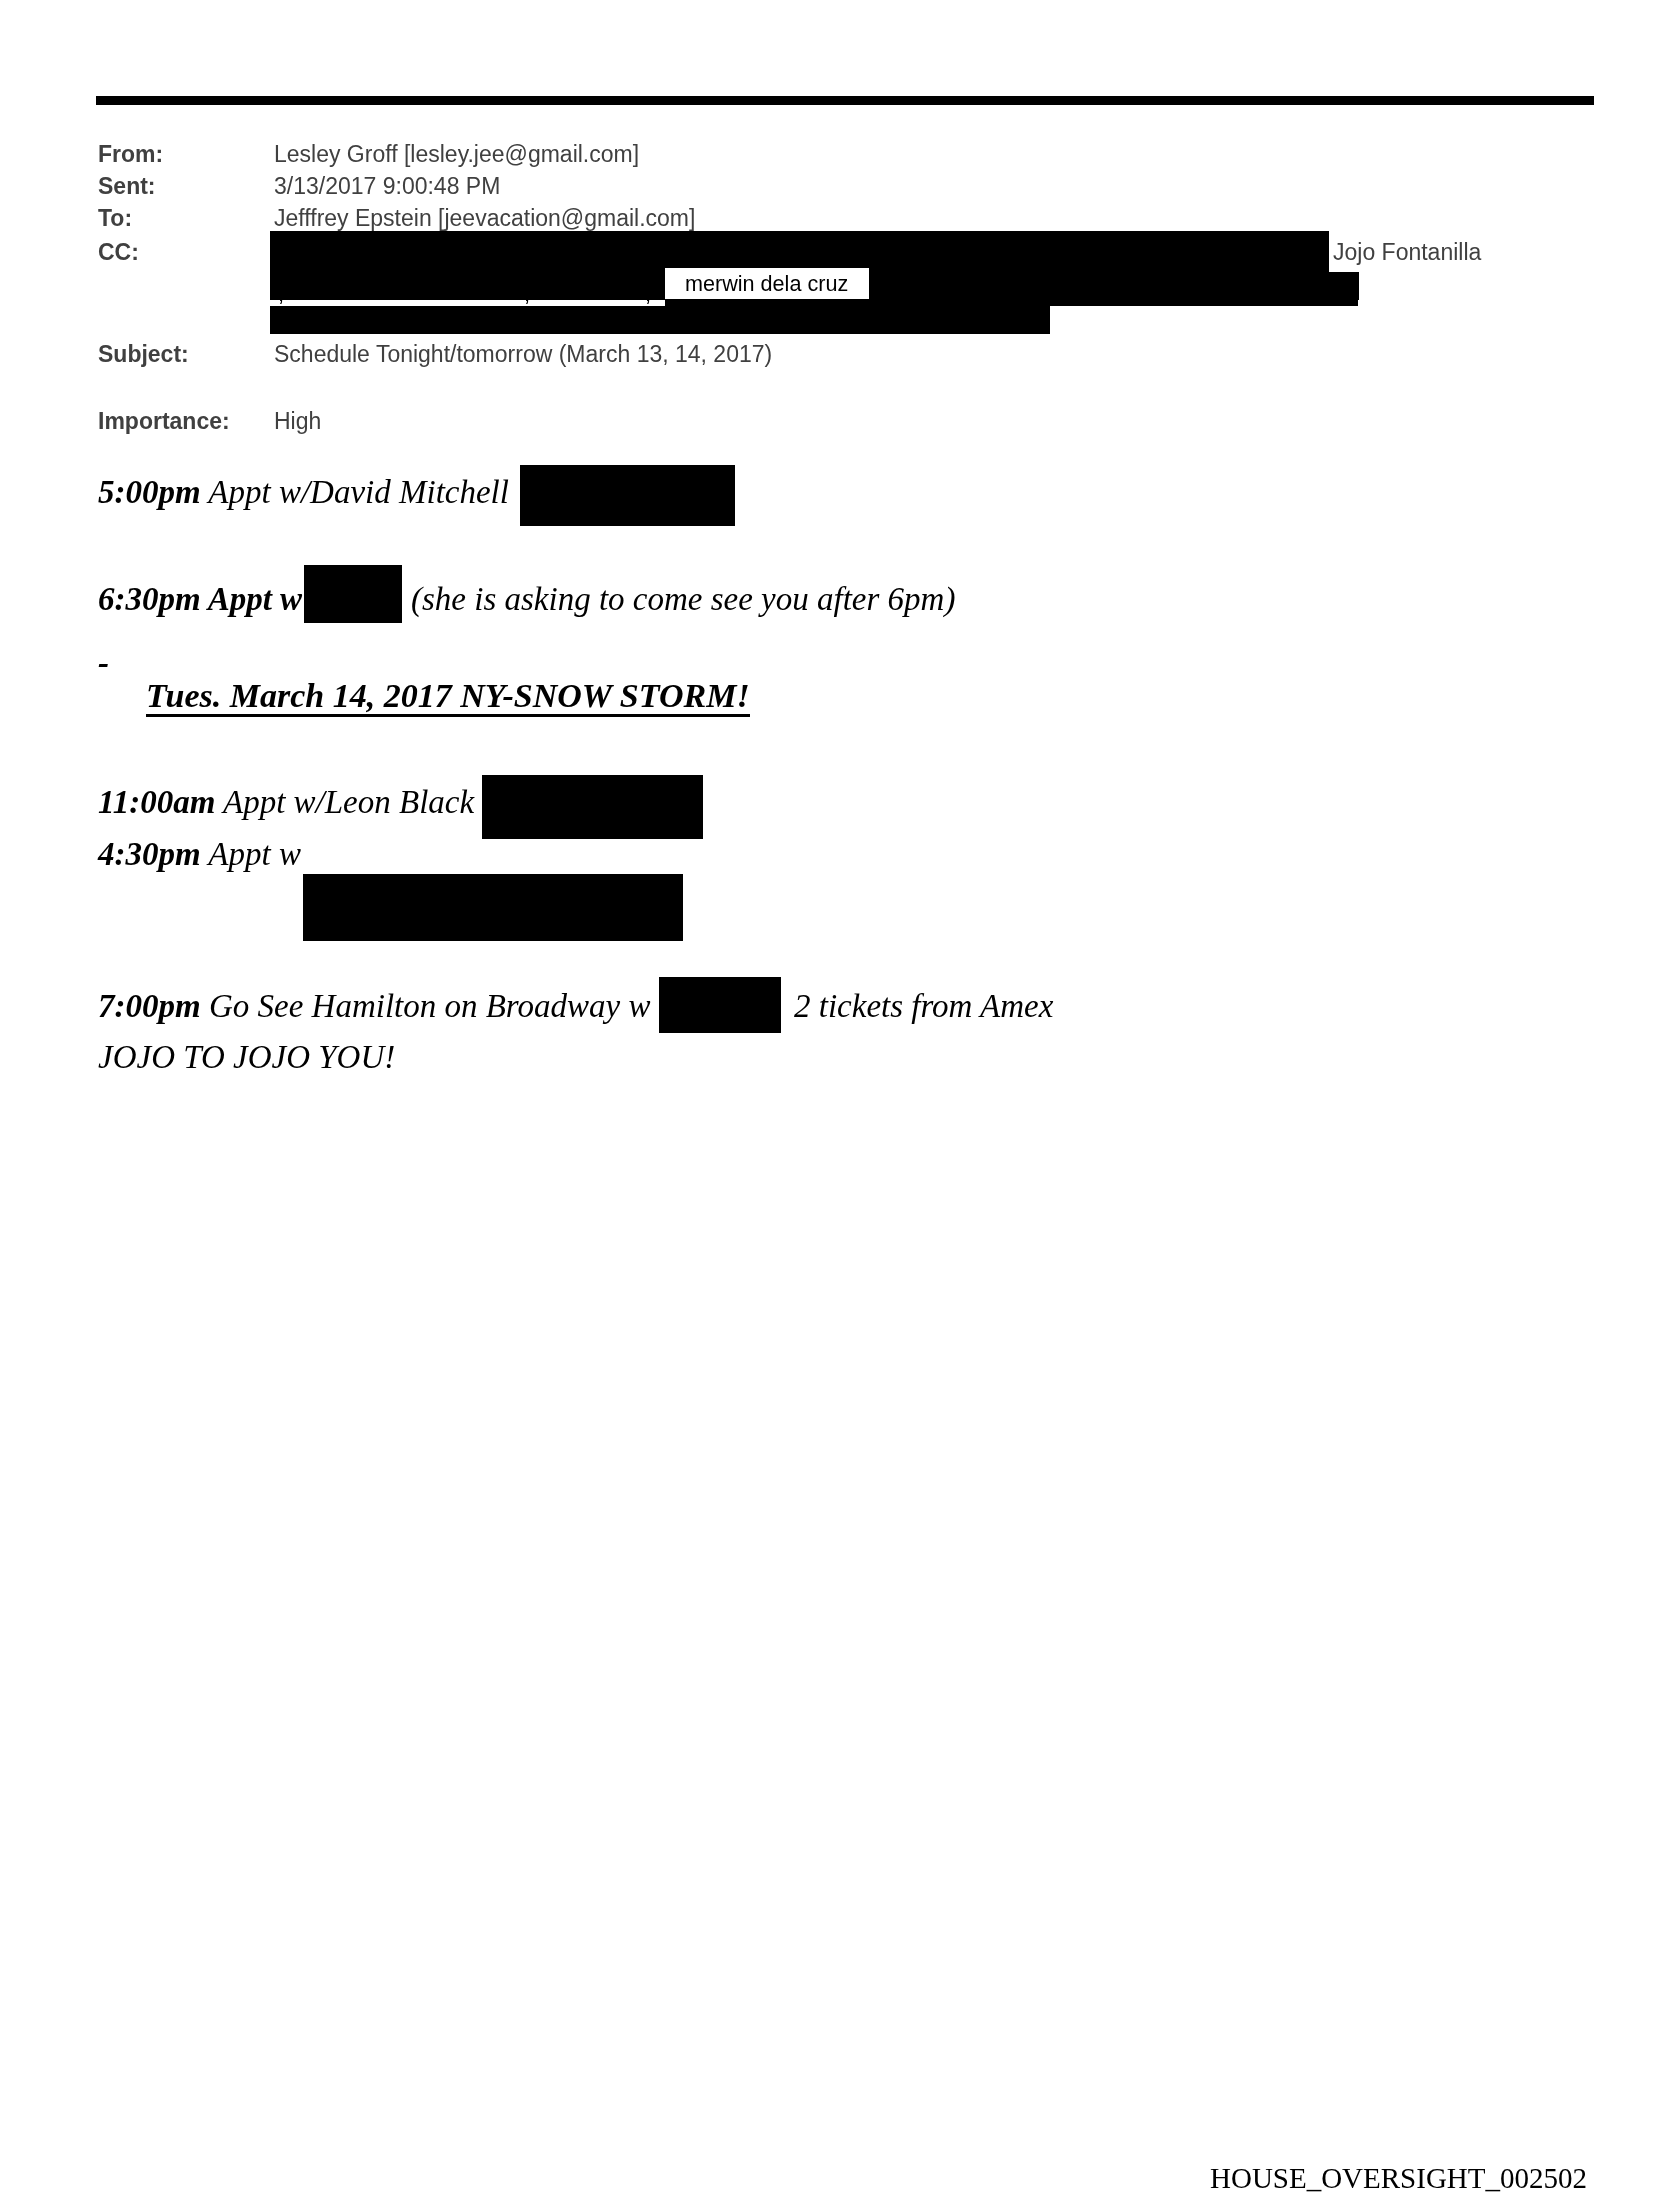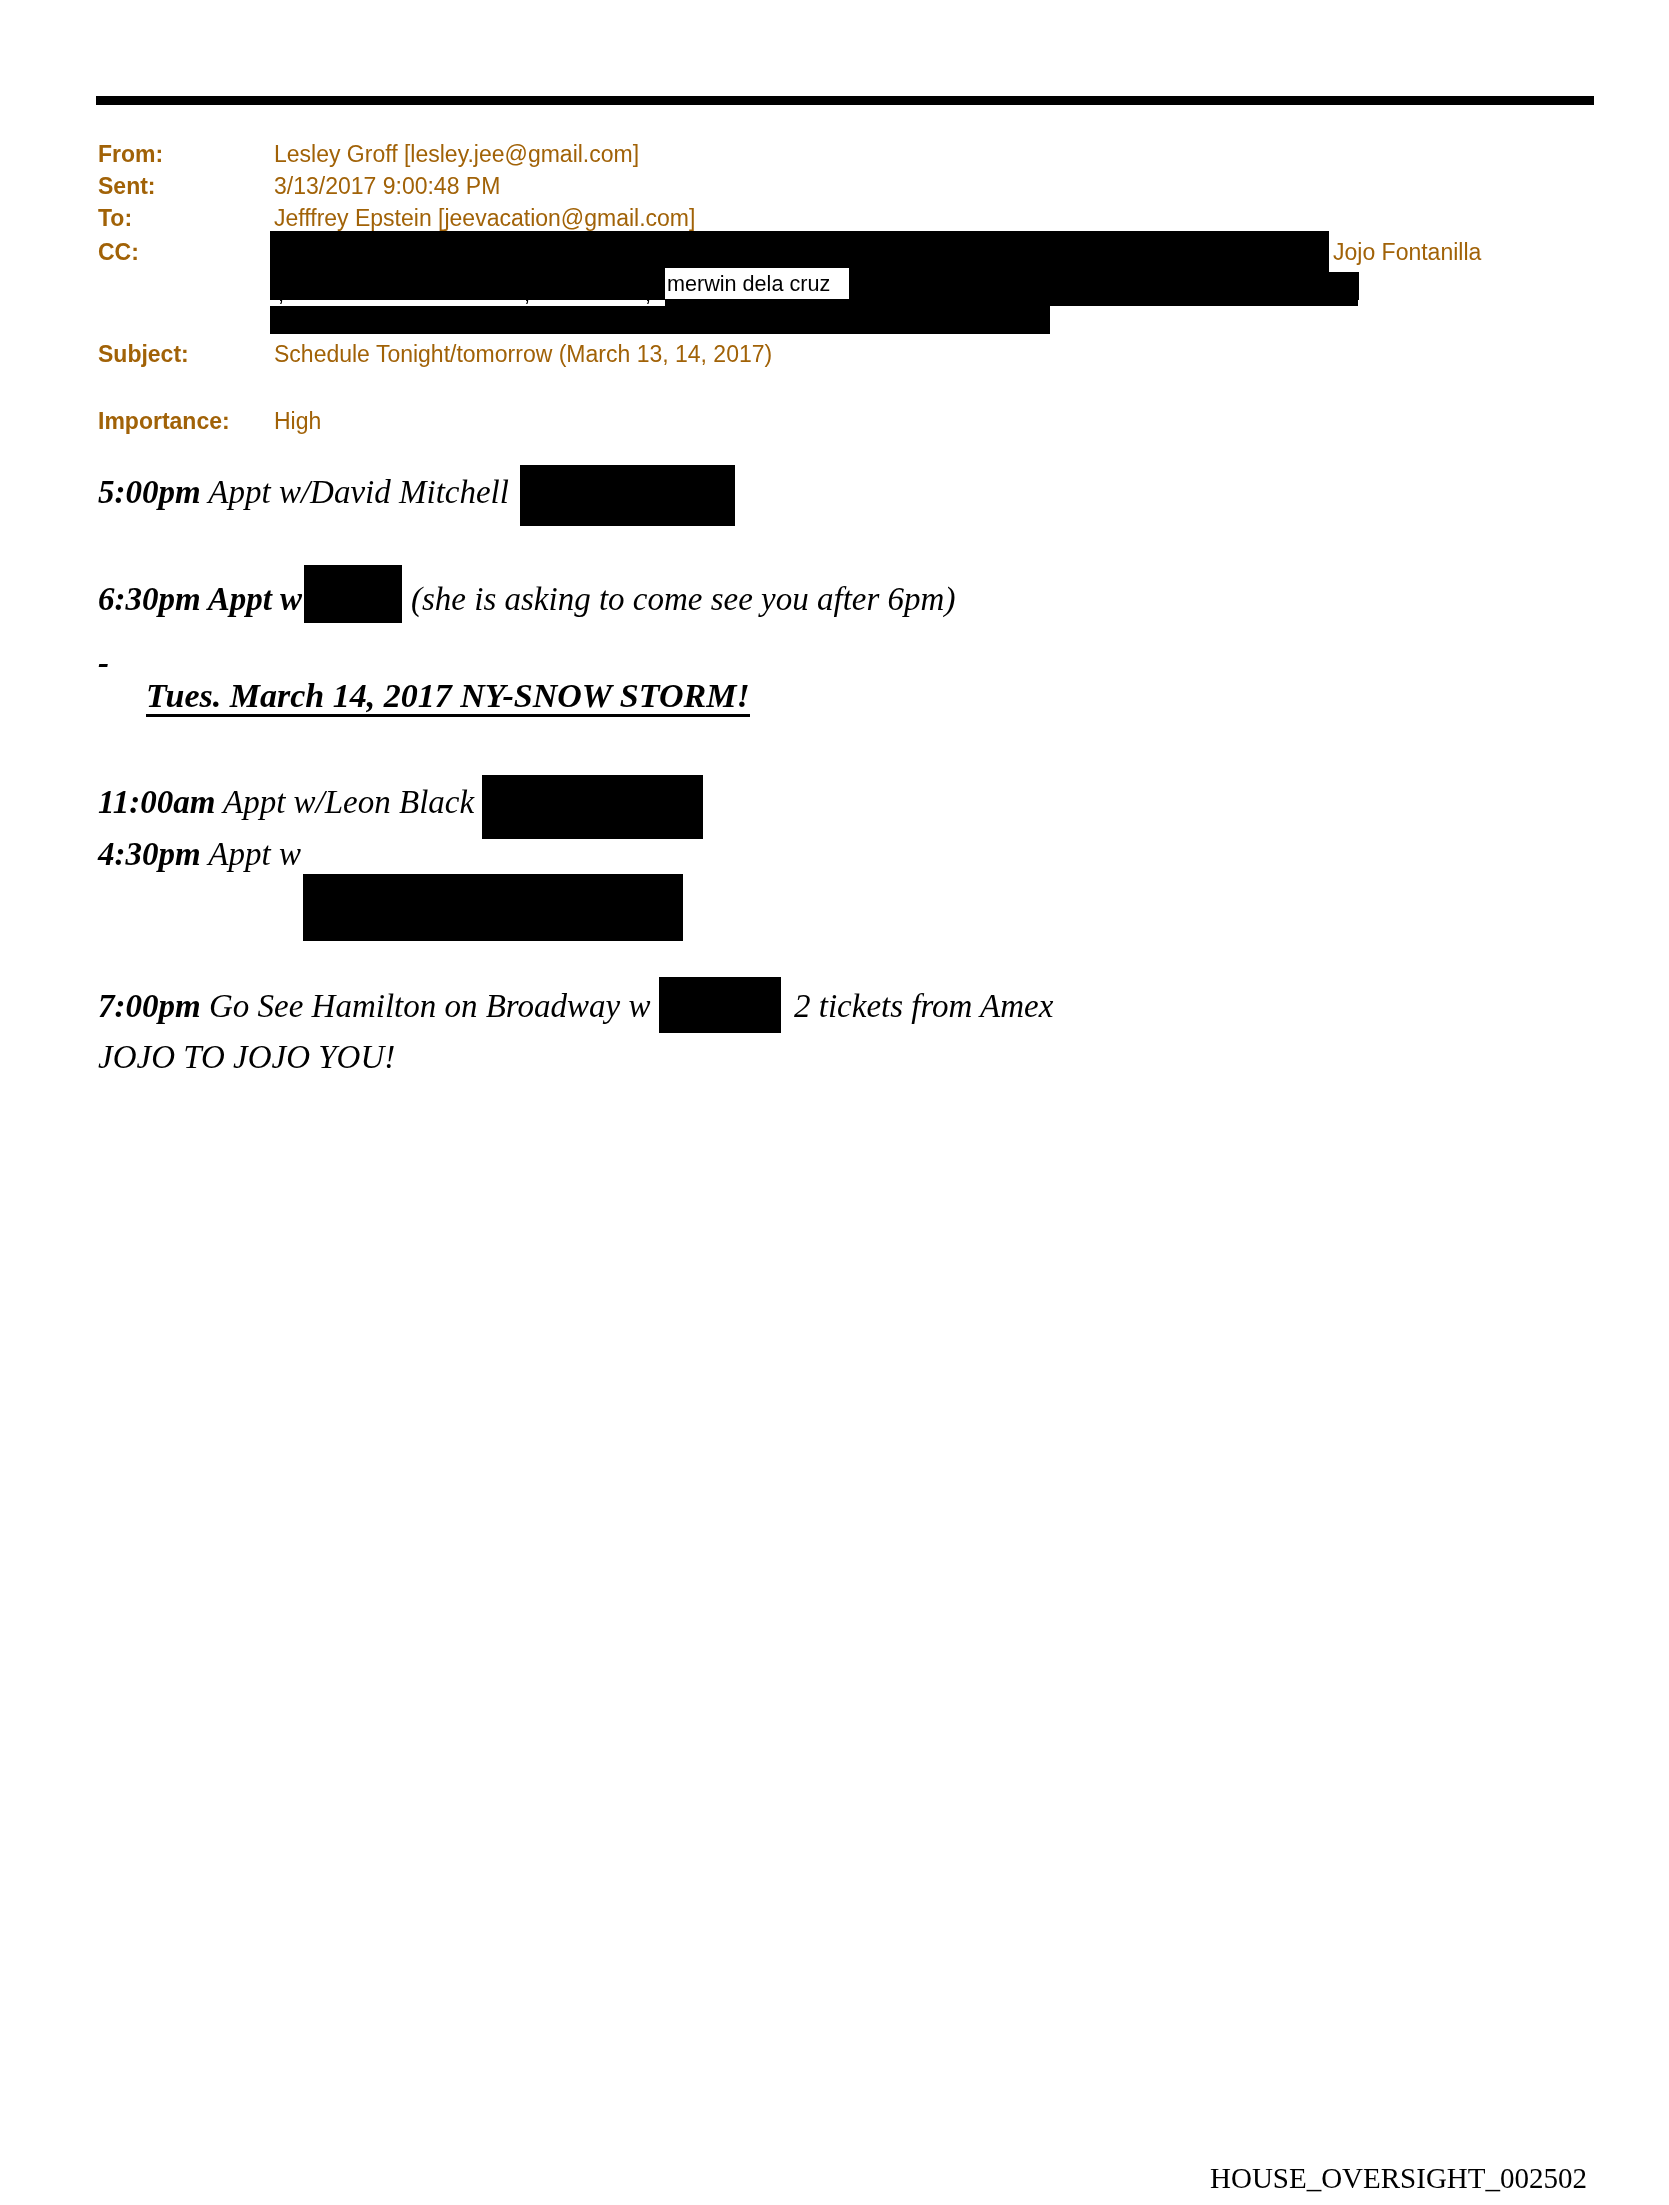--- a/index.html
+++ b/index.html
@@ -12,46 +12,46 @@
   }
   
   .top-rule{
     position:absolute;left:96px;top:96px;
     width:1498px;height:9.2px;background:#000;
   }
   
   .hdr{
     position:absolute;
     font-family:"Liberation Sans",sans-serif;
-    font-size:23px;line-height:27.5px;color:#a16207;
+    font-size:23px;line-height:27.5px;color:#404040;
     white-space:nowrap;
   }
   .hlbl{font-weight:700;left:98px;}
   .hval{left:274px;}
   .t-from{top:141px;} .t-sent{top:173px;} .t-to{top:205px;}
   .t-cc{top:239px;} .t-subj{top:341px;} .t-imp{top:408px;}
   .cc-name{left:1333px;top:239px;}
   
   .redact{position:absolute;background:#000;z-index:4;}
   .rd-cc-a{left:270px;top:231px;width:1059px;height:41px;}
   .rd-cc-b{left:270px;top:272px;width:1089px;height:27.5px;}
   .rd-cc-b2{left:665px;top:299px;width:693px;height:6.5px;}
   .rd-cc-c{left:270px;top:306px;width:780px;height:28px;}
   .rd-5pm{left:520px;top:465px;width:215px;height:61px;}
   .rd-630{left:304px;top:565px;width:98px;height:58px;}
   .rd-11am{left:482px;top:775px;width:221px;height:64px;}
   .rd-430{left:303px;top:874px;width:380px;height:67px;}
   .rd-7pm{left:659px;top:977px;width:122px;height:56px;}
   
   .cc-window{
-    position:absolute;left:665px;top:268px;width:184px;height:31px;
+    position:absolute;left:665px;top:268px;width:204px;height:31px;
     background:#fff;z-index:5;
     font-family:"Liberation Sans",sans-serif;
     font-size:21.6px;line-height:31px;
-    padding-left:2px;box-sizing:border-box;
+    padding-left:20px;box-sizing:border-box;
     white-space:nowrap;
   }
   .cc-mark{
     position:absolute;z-index:6;
     font-family:"Liberation Sans",sans-serif;
     font-size:22px;line-height:22px;
   }
   .cc-mark.m1{left:278px;top:283px;}
   .cc-mark.m2{left:524px;top:283px;}
   .cc-mark.m3{left:645px;top:283px;}

